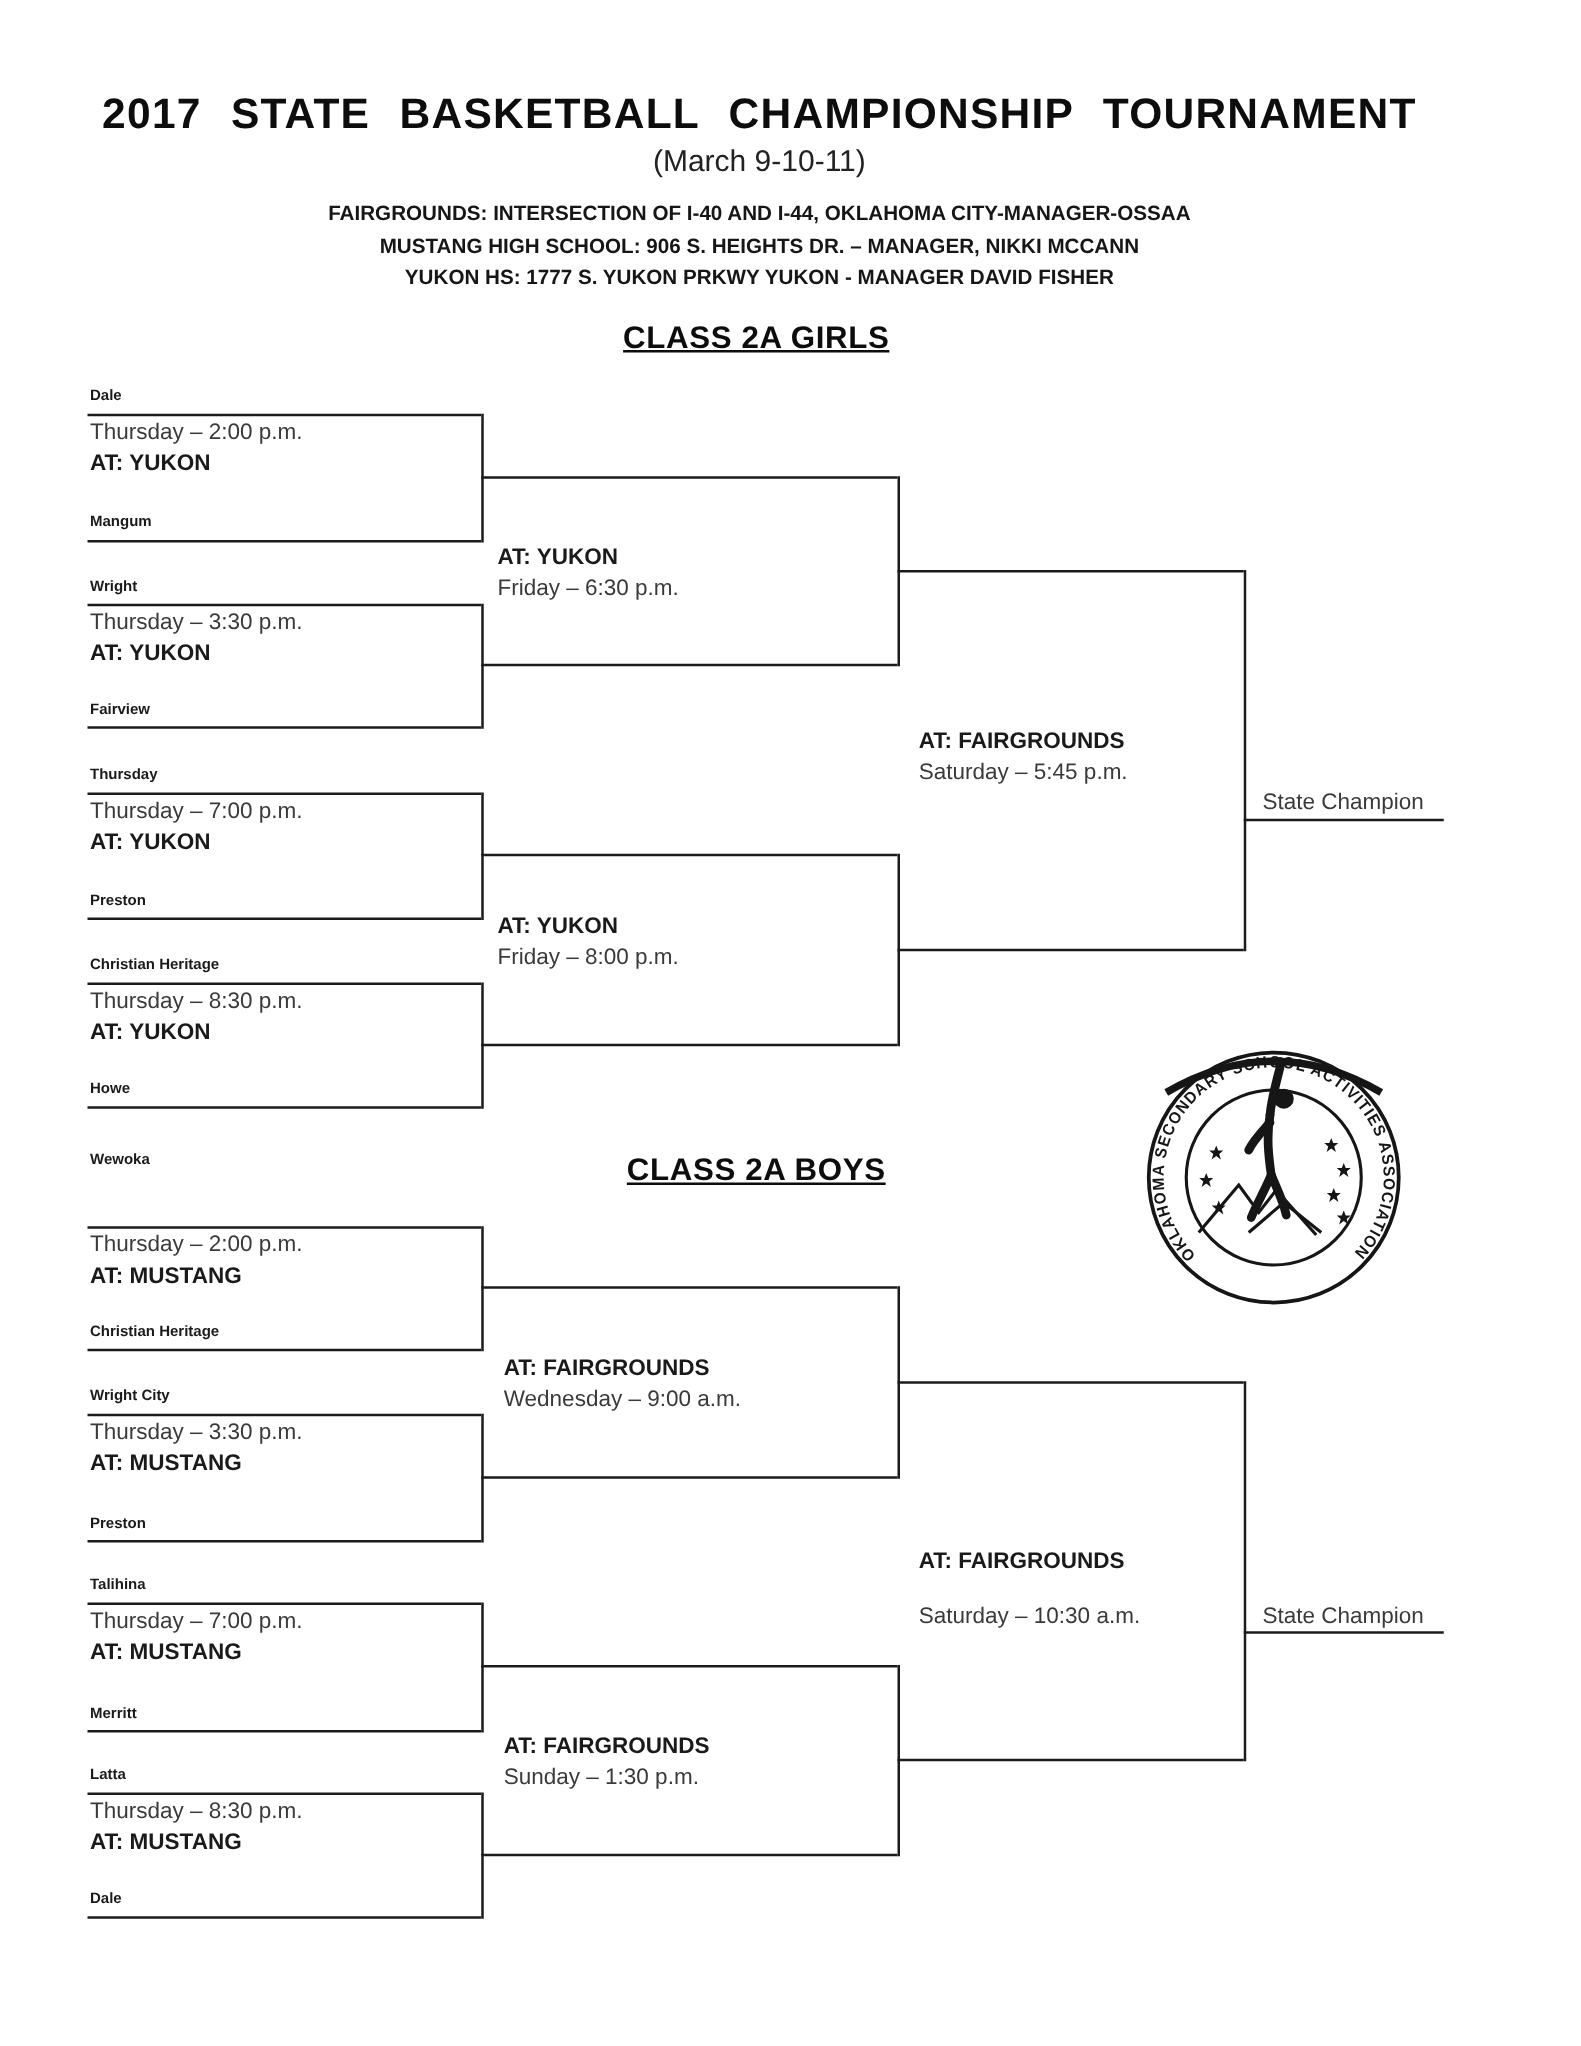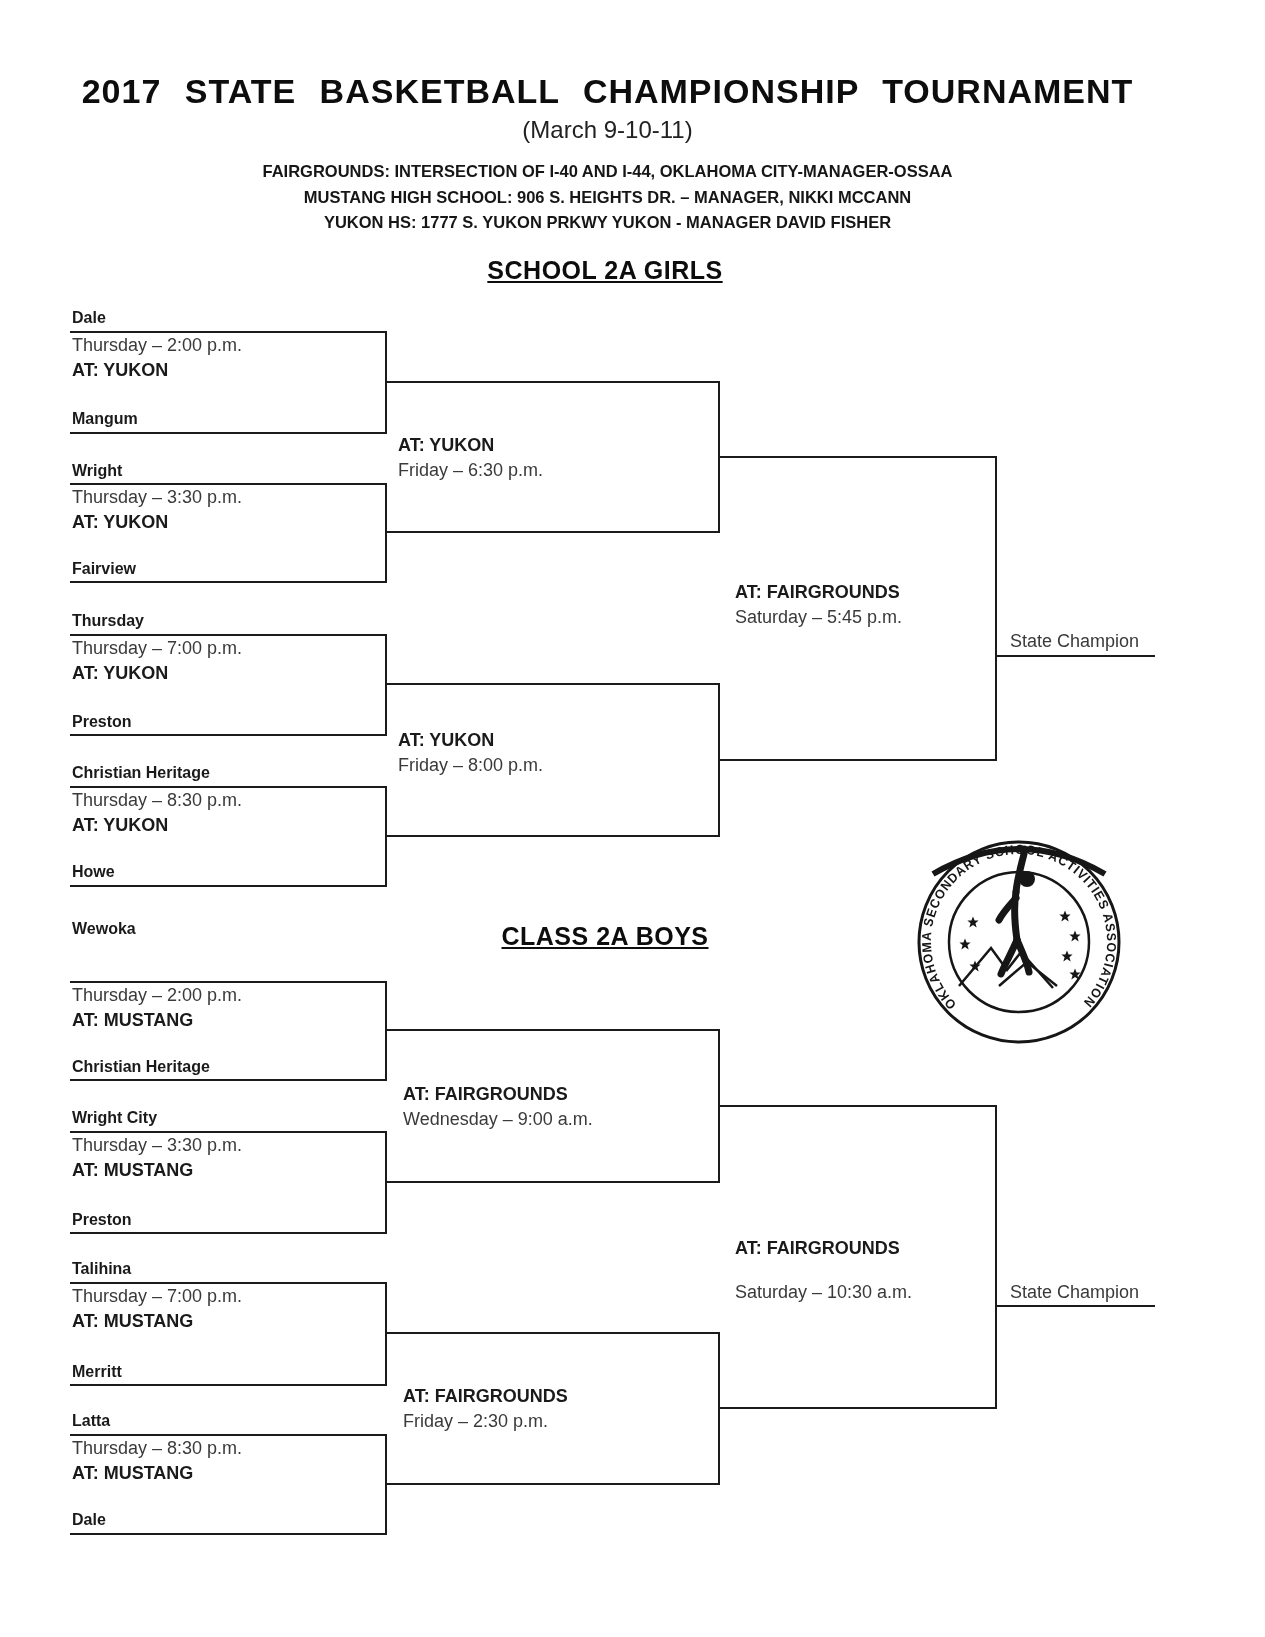--- a/index.html
+++ b/index.html
@@ -18,37 +18,37 @@
     left:0; top:28px; width:1215px; text-align:center;
     font-size:34px; font-weight:bold; color:#0d0d0d;
     letter-spacing:1px; word-spacing:13px;
   }
   .subtitle { left:0; top:72px; width:1215px; text-align:center; font-size:24px; color:#222; }
   .venue { left:0; width:1215px; text-align:center; font-size:16.5px; font-weight:bold; color:#161616; }
   .section-head {
     left:0; width:1210px; text-align:center; font-size:25px; font-weight:bold;
     text-decoration:underline; color:#0d0d0d; letter-spacing:0.5px;
   }
-  .team { font-size:16px; font-weight:bold; color:#1a1a1a; }
+  .team { font-size:12px; font-weight:bold; color:#1a1a1a; }
   .info { font-size:18px; color:#3a3a3a; }
   .site { font-size:18px; font-weight:bold; color:#1a1a1a; }
   .champ { font-size:18px; color:#3a3a3a; }
 </style>
 </head>
 <body>
 
 <div class="sheet">
 
   <div class="abs title">2017 STATE BASKETBALL CHAMPIONSHIP TOURNAMENT</div>
   <div class="abs subtitle">(March 9-10-11)</div>
   <div class="abs venue" style="top:118px">FAIRGROUNDS: INTERSECTION OF I-40 AND I-44, OKLAHOMA CITY-MANAGER-OSSAA</div>
   <div class="abs venue" style="top:144px">MUSTANG HIGH SCHOOL: 906 S. HEIGHTS DR. – MANAGER, NIKKI MCCANN</div>
   <div class="abs venue" style="top:169px">YUKON HS: 1777 S. YUKON PRKWY YUKON - MANAGER DAVID FISHER</div>
 
-  <div class="abs section-head" style="top:212px">SCHOOL 2A GIRLS</div>
+  <div class="abs section-head" style="top:212px">CLASS 2A GIRLS</div>
 
   <div class="abs team" style="left:72px;top:265px">Dale</div>
   <div class="hline" style="left:70px;top:287px;width:315px"></div>
   <div class="abs info" style="left:72px;top:291px">Thursday – 2:00 p.m.</div>
   <div class="abs site" style="left:72px;top:316px">AT: YUKON</div>
   <div class="abs team" style="left:72px;top:366px">Mangum</div>
   <div class="hline" style="left:70px;top:388px;width:315px"></div>
   <div class="vline" style="left:385px;top:287px;height:103px"></div>
   <div class="hline" style="left:385px;top:337px;width:333px"></div>
 
@@ -170,21 +170,21 @@
   <div class="abs info" style="left:72px;top:1394px">Thursday – 8:30 p.m.</div>
   <div class="abs site" style="left:72px;top:1419px">AT: MUSTANG</div>
   <div class="abs team" style="left:72px;top:1467px">Dale</div>
   <div class="hline" style="left:70px;top:1489px;width:315px"></div>
   <div class="vline" style="left:385px;top:1390px;height:101px"></div>
   <div class="hline" style="left:385px;top:1439px;width:333px"></div>
 
   <div class="vline" style="left:718px;top:1288px;height:153px"></div>
   <div class="hline" style="left:718px;top:1363px;width:277px"></div>
   <div class="abs site" style="left:403px;top:1342px">AT: FAIRGROUNDS</div>
-  <div class="abs info" style="left:403px;top:1367px">Friday – 2:30 p.m.</div>
+  <div class="abs info" style="left:403px;top:1367px">Sunday – 1:30 p.m.</div>
 
   <div class="vline" style="left:995px;top:1061px;height:304px"></div>
   <div class="abs site" style="left:735px;top:1194px">AT:  FAIRGROUNDS</div>
   <div class="abs info" style="left:735px;top:1238px">Saturday – 10:30 a.m.</div>
   <div class="abs champ" style="left:1010px;top:1238px">State Champion</div>
   <div class="hline" style="left:995px;top:1261px;width:160px"></div>
 
 </div>
 
 </body></html>

